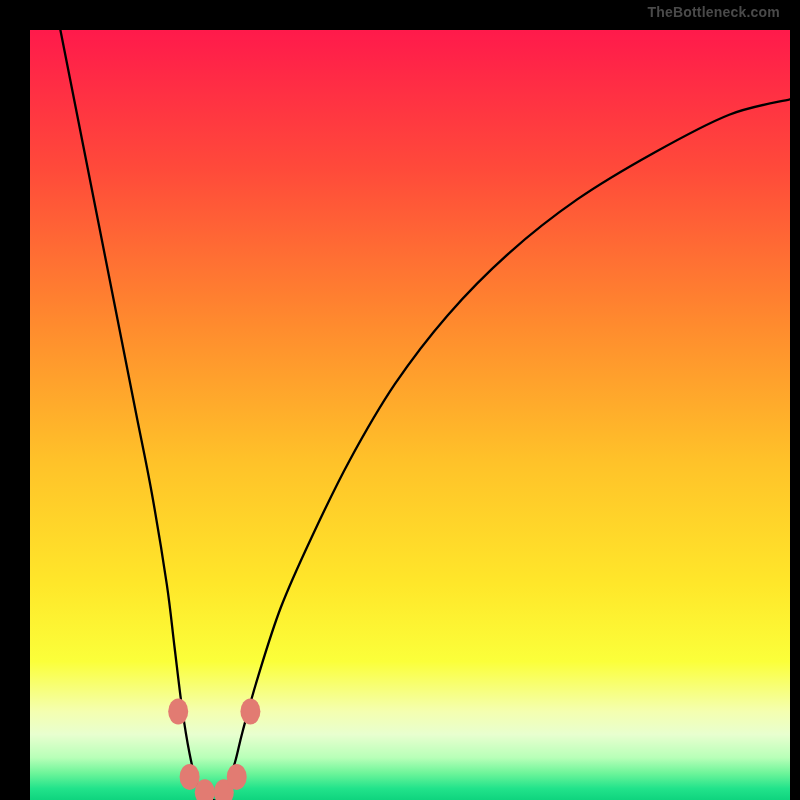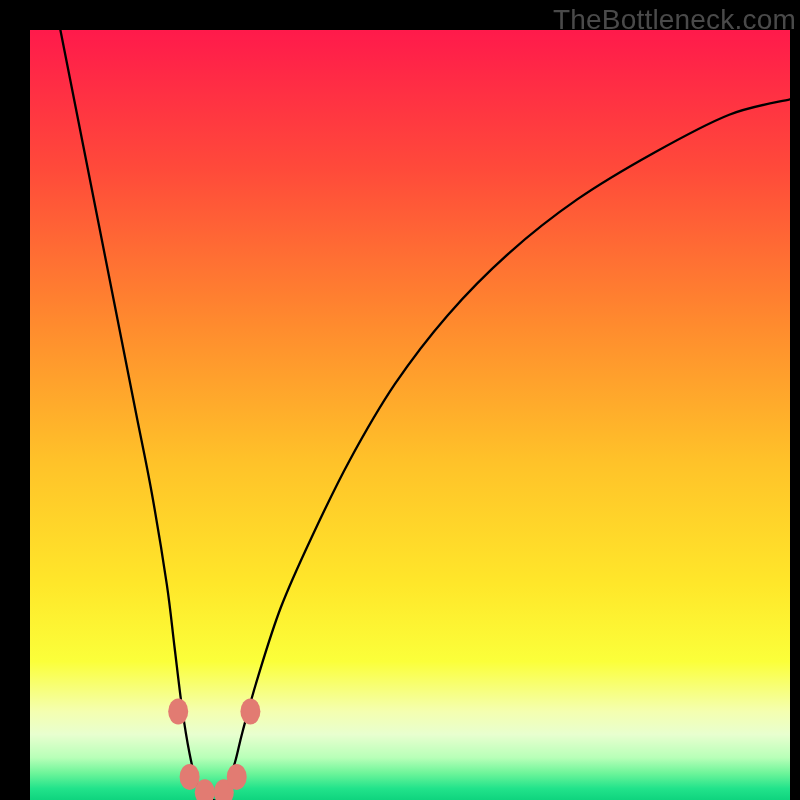--- a/index.html
+++ b/index.html
@@ -13,24 +13,24 @@
   }
   .frame {
     position: relative;
     width: 800px;
     height: 800px;
     background: #000;
   }
   .watermark {
     position: absolute;
     top: 4px;
-    right: 4px;
+    right: 20px;
     color: #4a4a4a;
-    font-size: 28px;
-    font-weight: 400;
+    font-size: 14px;
+    font-weight: 700;
     letter-spacing: 0.2px;
     z-index: 10;
   }
   .plot-area {
     position: absolute;
     left: 30px;
     top: 30px;
     width: 760px;
     height: 770px;
     

